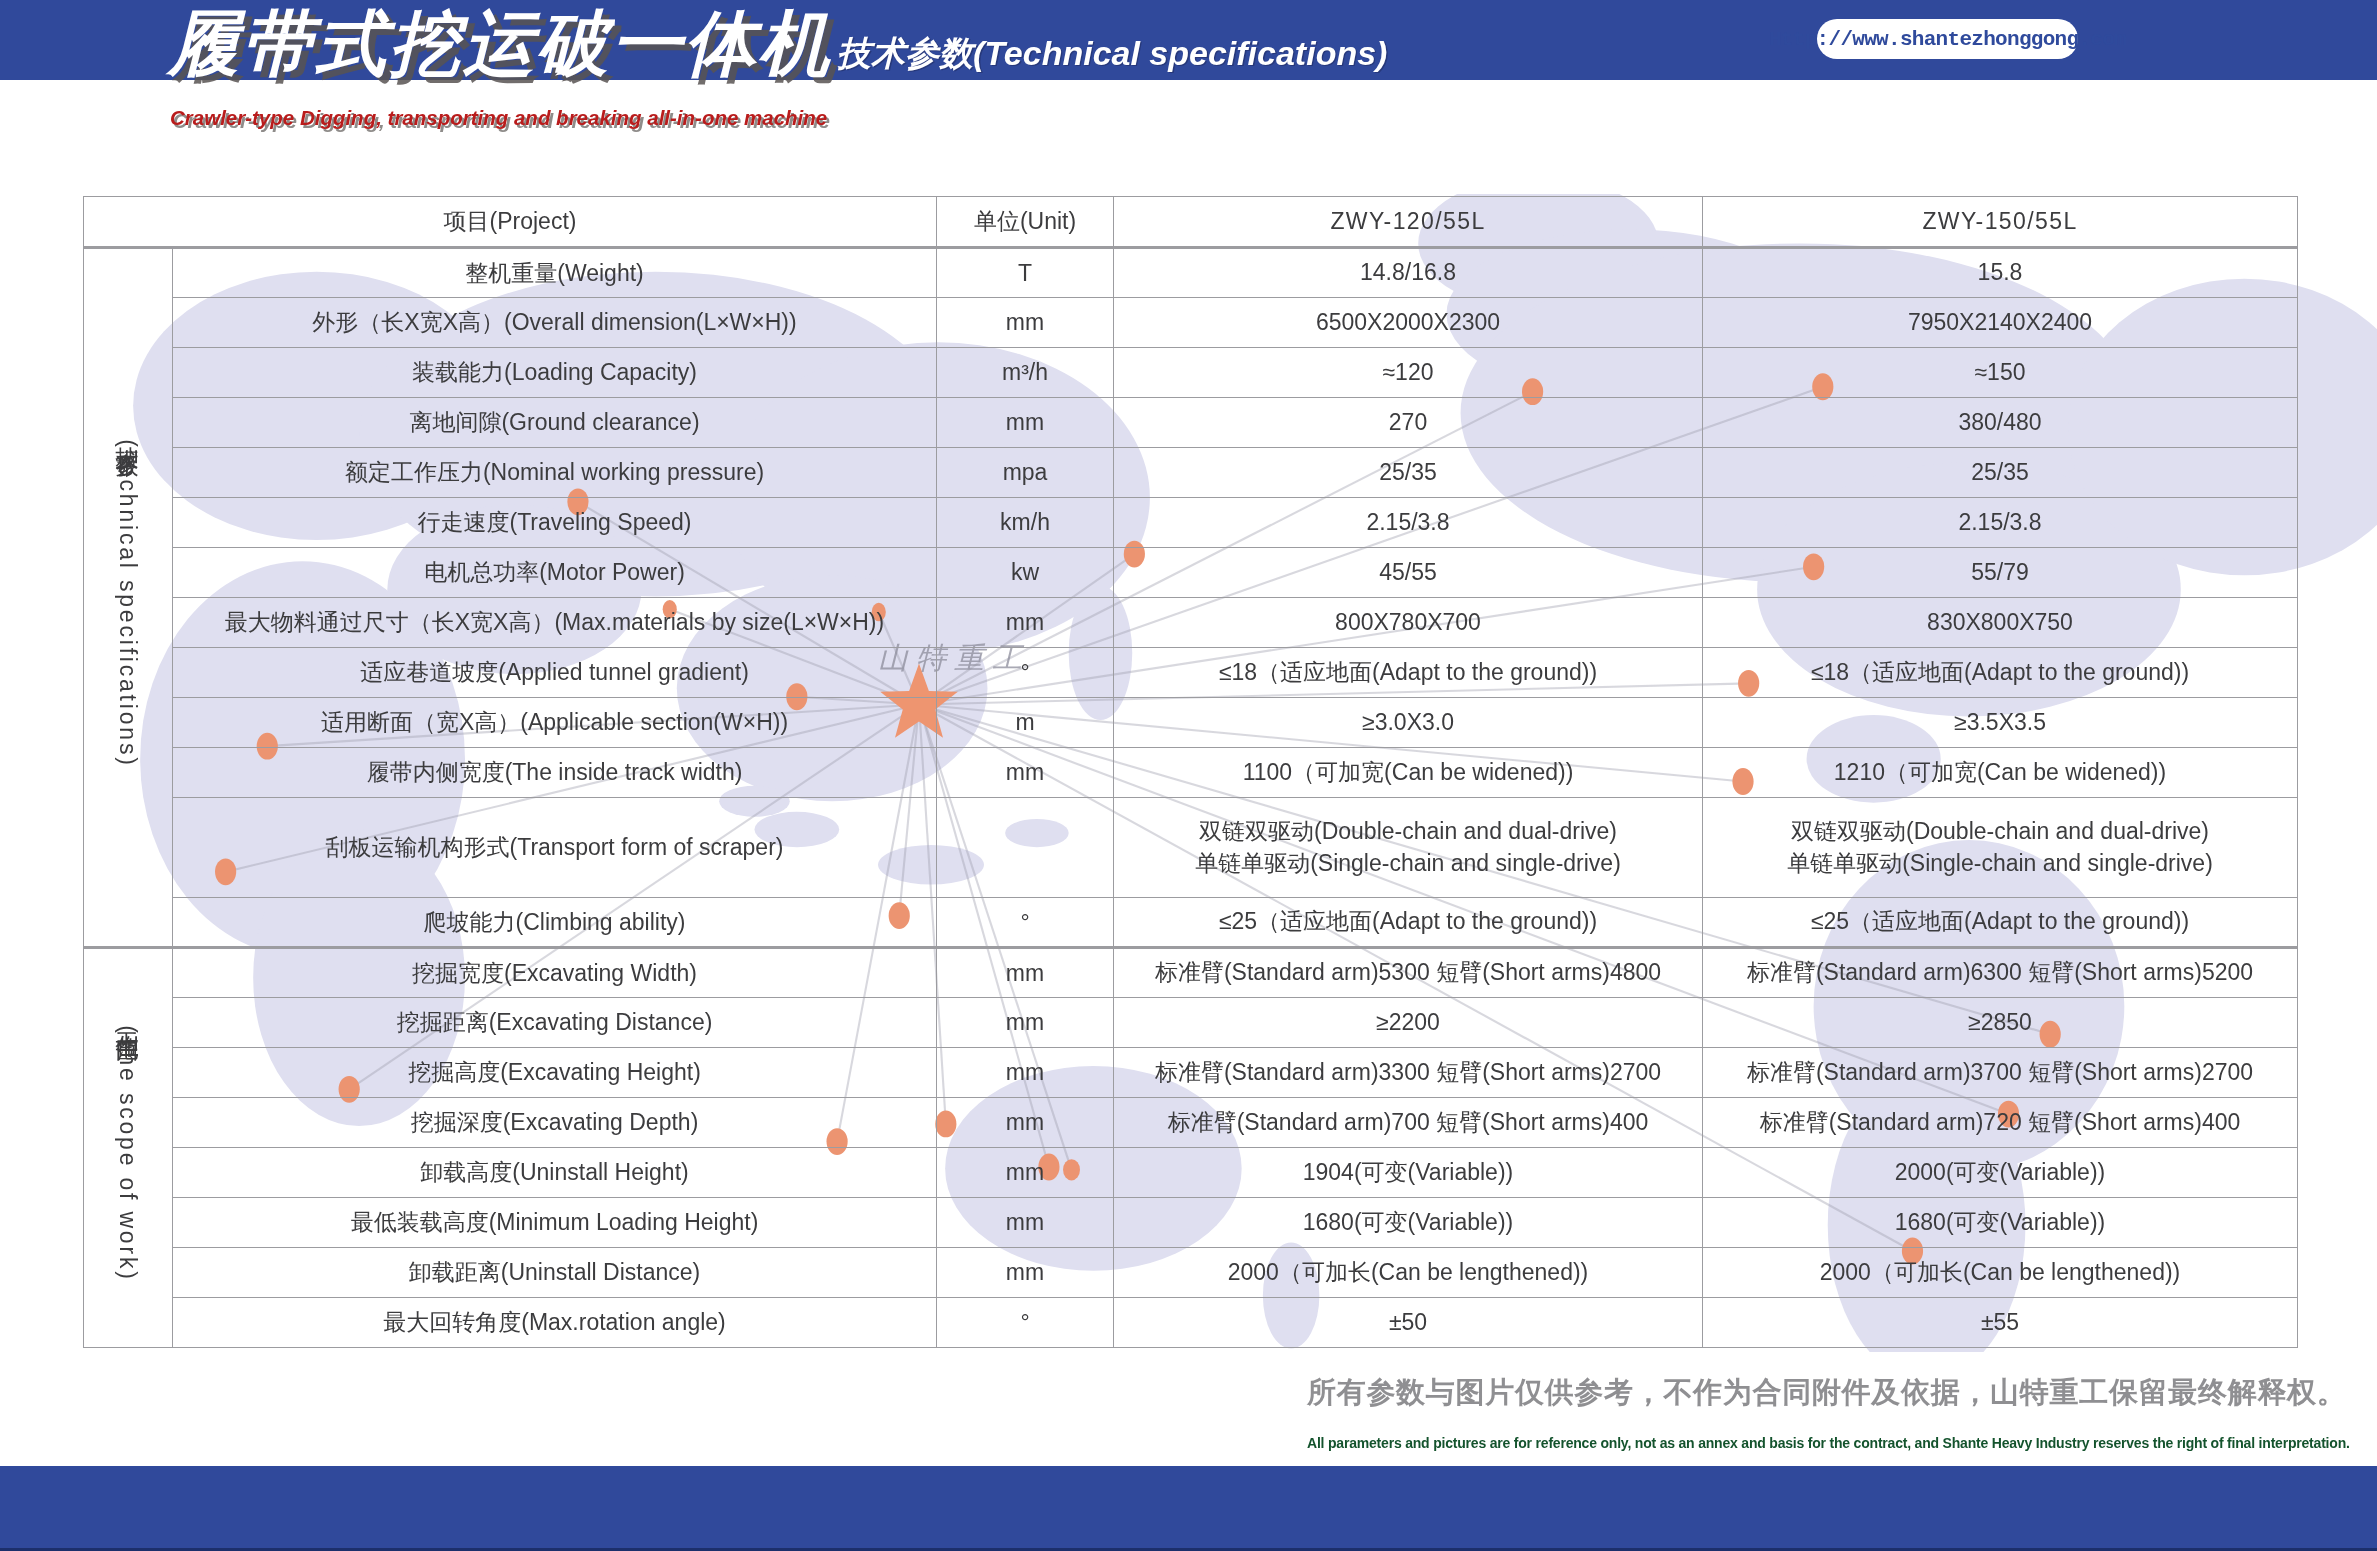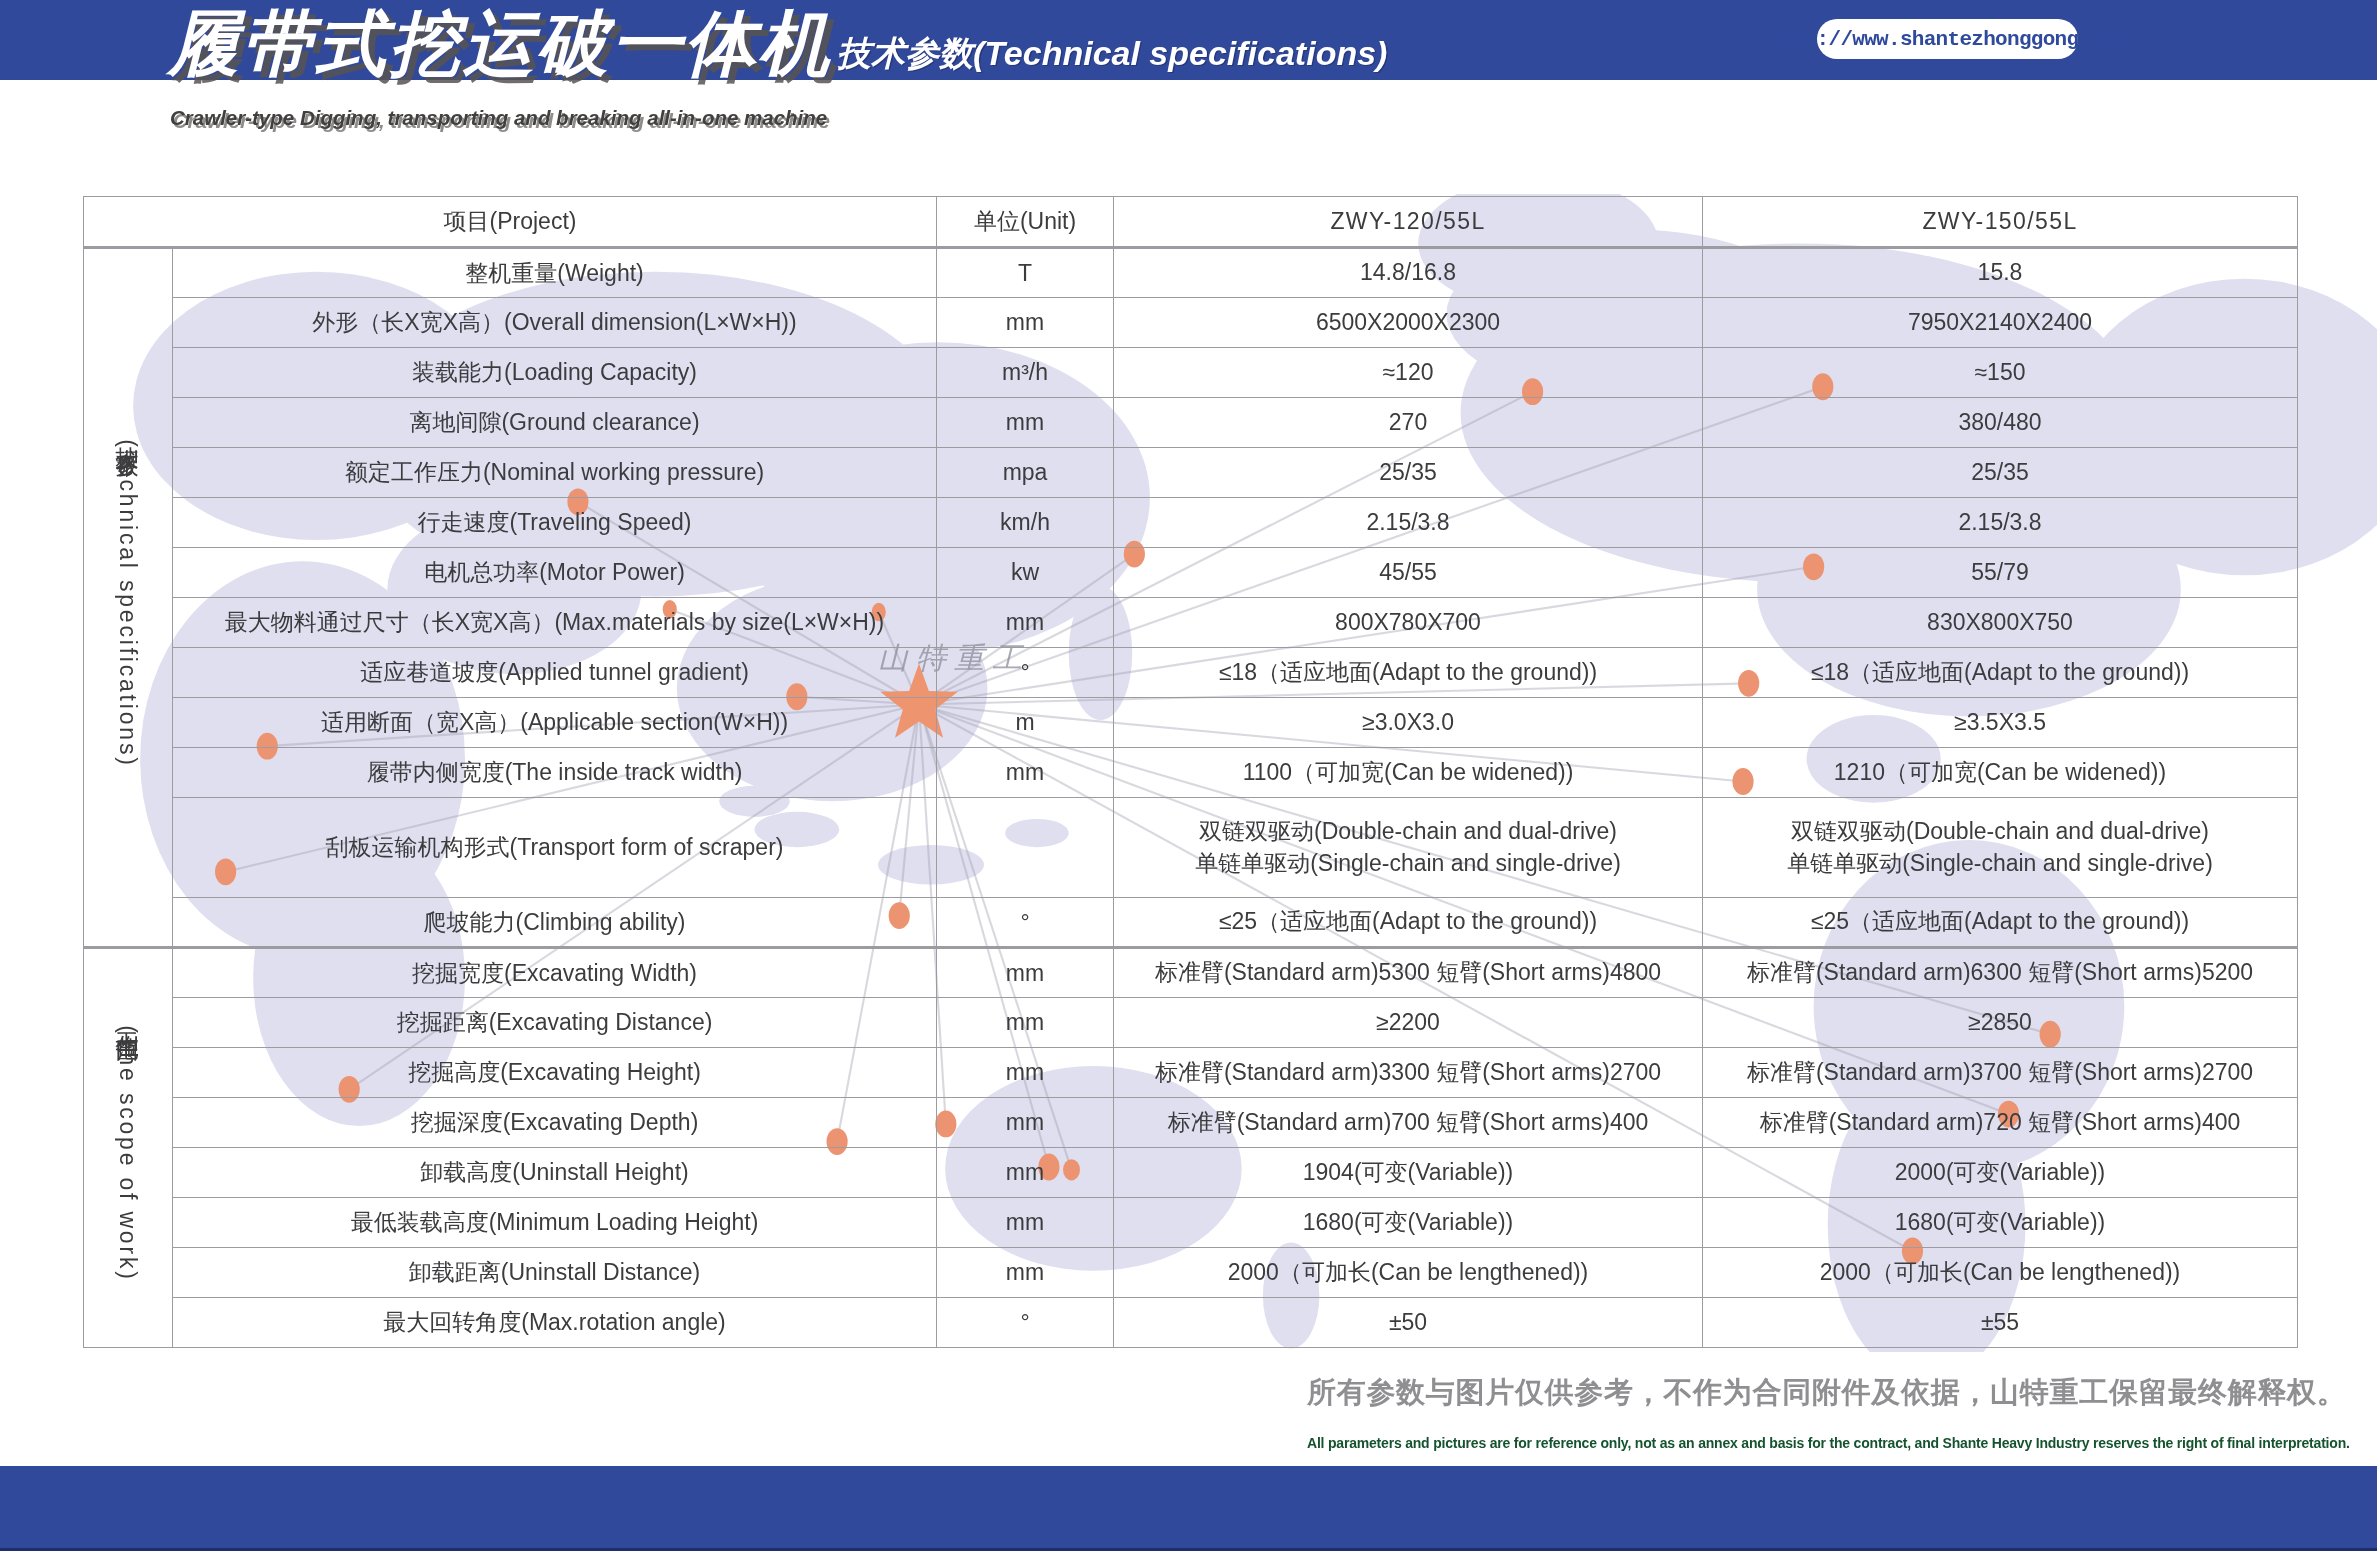--- a/index.html
+++ b/index.html
@@ -13,21 +13,21 @@
 
   .title-cn{
     position:absolute;left:168px;top:7px;
     font-size:71px;font-weight:bold;font-style:italic;line-height:1.05;
     color:#ffffff;letter-spacing:2.8px;white-space:nowrap;
     text-shadow:6.4px 6.4px 0 rgba(88,84,82,0.85);
   }
   .title-en{
     position:absolute;left:170px;top:106px;
     font-size:20.5px;font-weight:bold;font-style:italic;white-space:nowrap;
-    color:#404040;letter-spacing:0px;
+    color:#b91c1c;letter-spacing:0px;
     text-shadow:2.8px 2.8px 0 #8f8c8a;
   }
   .spec-heading{
     position:absolute;left:837px;top:31px;
     font-size:34px;font-weight:bold;font-style:italic;color:#ffffff;white-space:nowrap;
     text-shadow:1.4px 1.4px 0 rgba(30,40,90,0.5);
   }
   .url-pill{
     position:absolute;left:1817px;top:19px;width:261px;height:40px;
     background:#ffffff;border-radius:20px;

